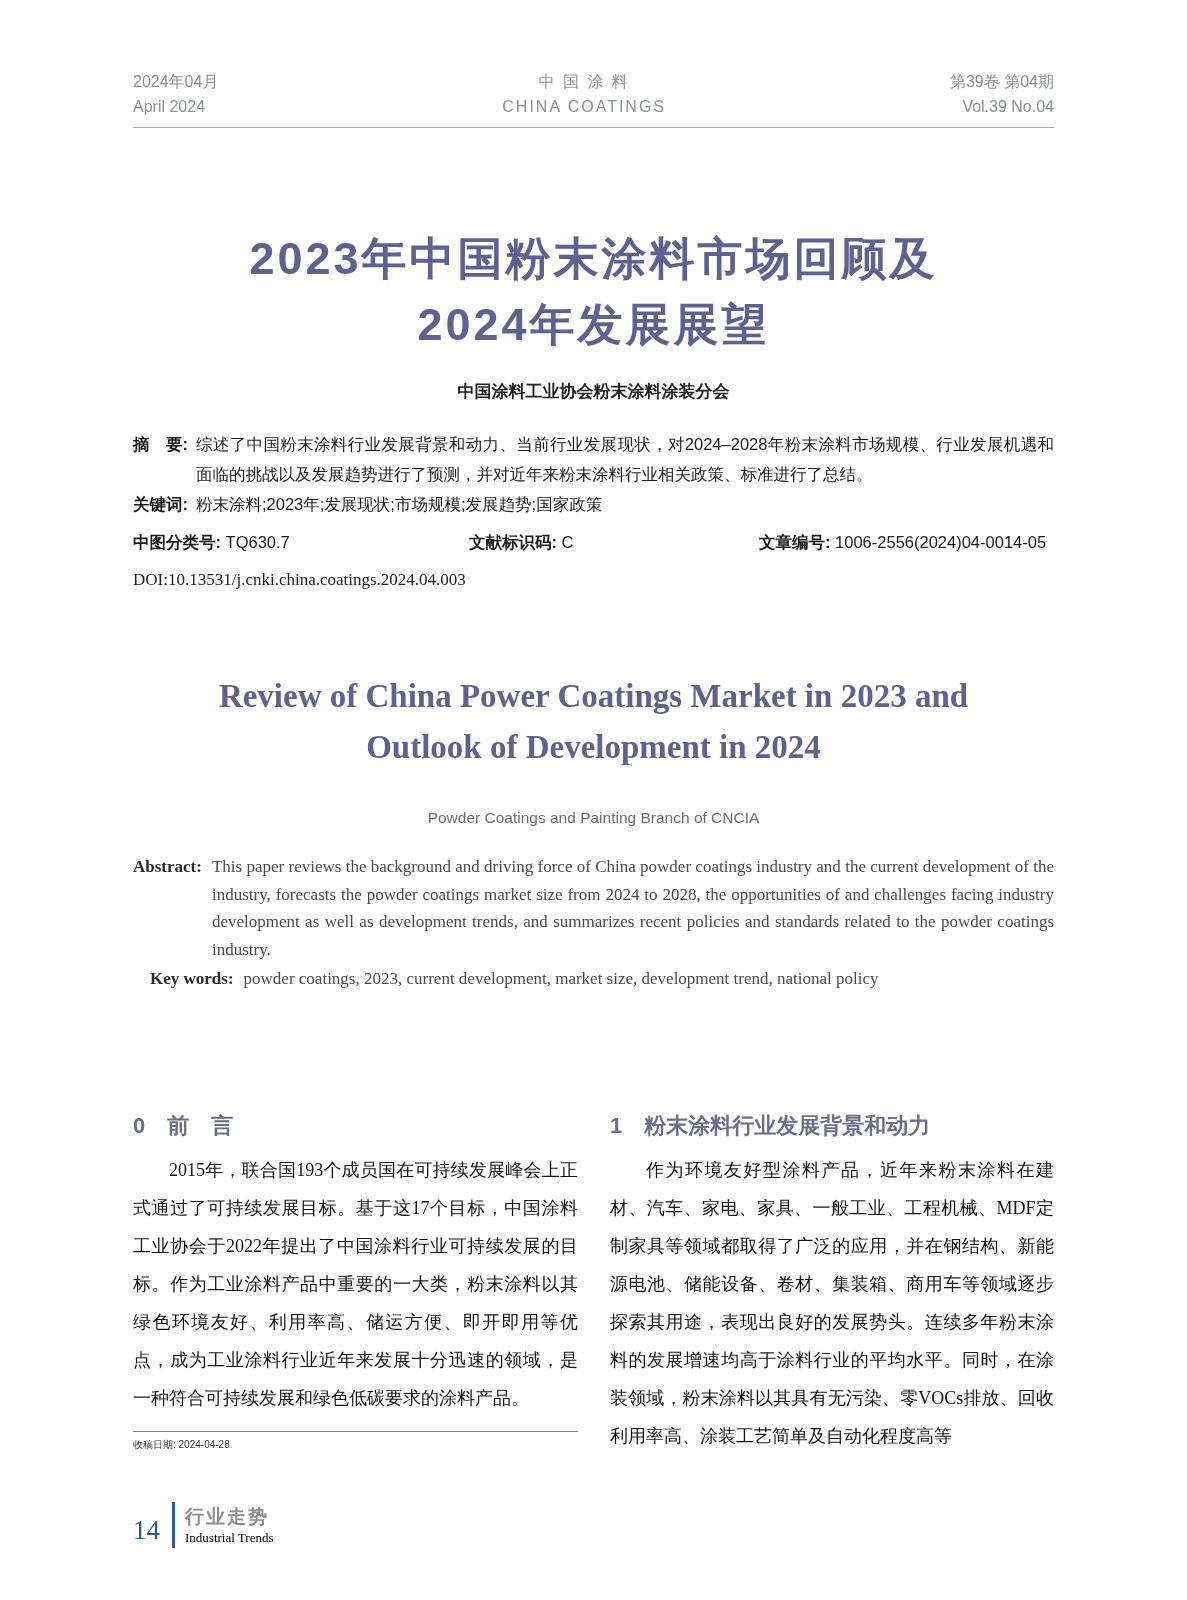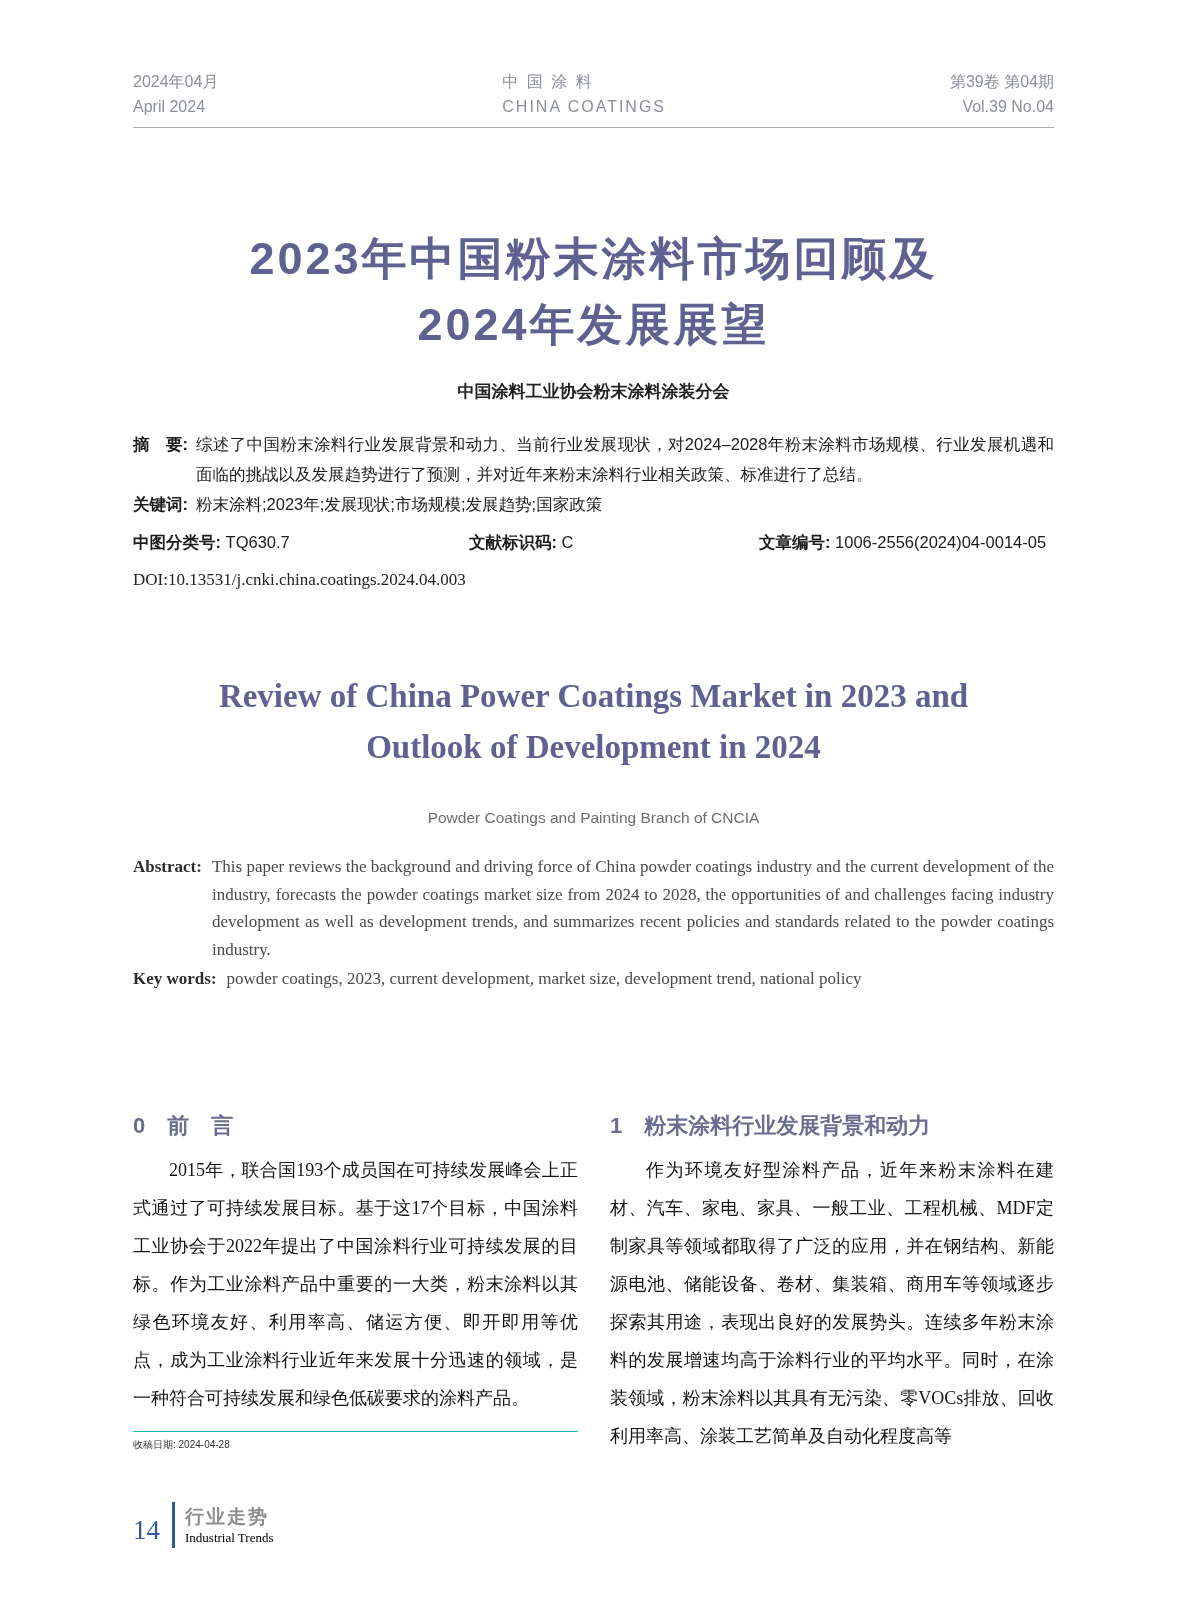--- a/index.html
+++ b/index.html
@@ -8,21 +8,21 @@
     font-family:"Liberation Serif","DejaVu Serif",serif;
     color:#1c1c1c;position:relative;overflow:hidden;
   }
   .page{width:921px;margin:0 0 0 133px;position:relative;}
 
   
   .runhead{display:flex;justify-content:space-between;align-items:flex-end;
     padding-top:69px;color:#8b8f99;font-family:"Liberation Sans",sans-serif;
     font-size:16px;line-height:25px;}
   .runhead .col{display:flex;flex-direction:column;}
-  .runhead .col.center{letter-spacing:2px;}
+  .runhead .col.center{text-align:center;letter-spacing:2px;}
   .runhead .col.right{text-align:right;}
   .runhead-rule{border:none;border-top:1.5px solid #a9adb5;margin:8px 0 0 0;}
 
   
   .title-cn{margin-top:98px;text-align:center;
     font-family:"Liberation Sans","DejaVu Sans",sans-serif;
     font-weight:bold;font-size:45px;line-height:66px;color:#5f6190;letter-spacing:3px;}
   .author-cn{margin-top:22px;text-align:center;font-weight:bold;
     font-family:"Liberation Sans",sans-serif;font-size:17px;color:#222;}
 
@@ -44,21 +44,21 @@
   .title-en{margin-top:76px;text-align:center;font-family:"Liberation Serif","DejaVu Serif",serif;
     font-weight:bold;font-size:33px;line-height:51px;color:#5f6190;}
   .author-en{margin-top:36px;text-align:center;font-family:"Liberation Sans",sans-serif;
     font-size:15.5px;color:#6e6e6e;}
 
   
   .meta-en{margin-top:26px;font-family:"Liberation Serif",serif;font-size:17px;
     line-height:27.5px;color:#4a4a4a;}
   .meta-en .lbl{font-weight:bold;color:#2b2b2b;}
   .meta-en .hang .lbl{padding-right:10px;}
-  .kw-en{margin-top:2px;}
+  .kw-en{margin-top:2px;margin-left:17px;}
 
   
   .columns{display:flex;margin-top:118px;gap:32px;}
   .colL{width:449px;}
   .colR{width:448px;}
   .sec-head{font-family:"Liberation Sans","DejaVu Sans",sans-serif;font-weight:bold;
     font-size:22px;color:#6b6d8e;margin:0 0 10px 0;line-height:30px;}
   .body-par{font-size:18px;line-height:38px;text-align:justify;color:#141414;
     text-indent:2em;margin:0;}
   .footnote{margin-top:14px;border-top:1px solid #14b8a6;padding-top:6px;

